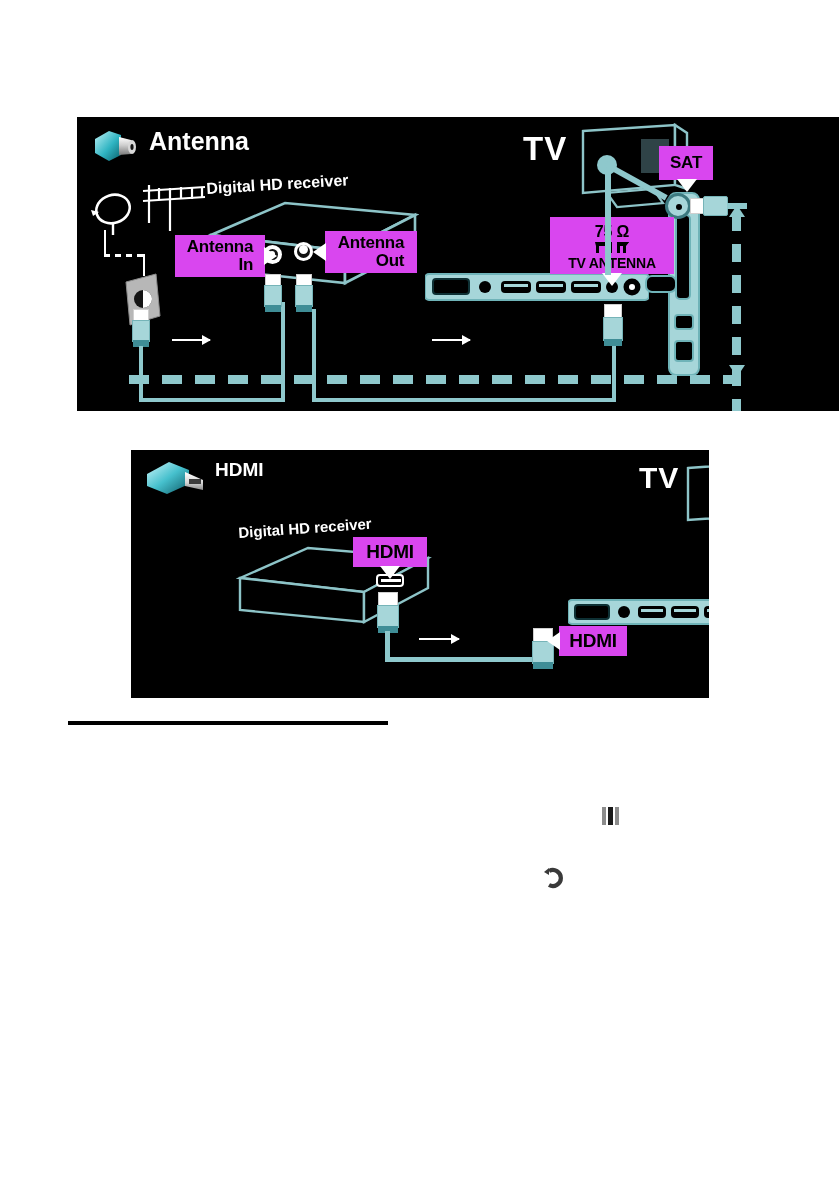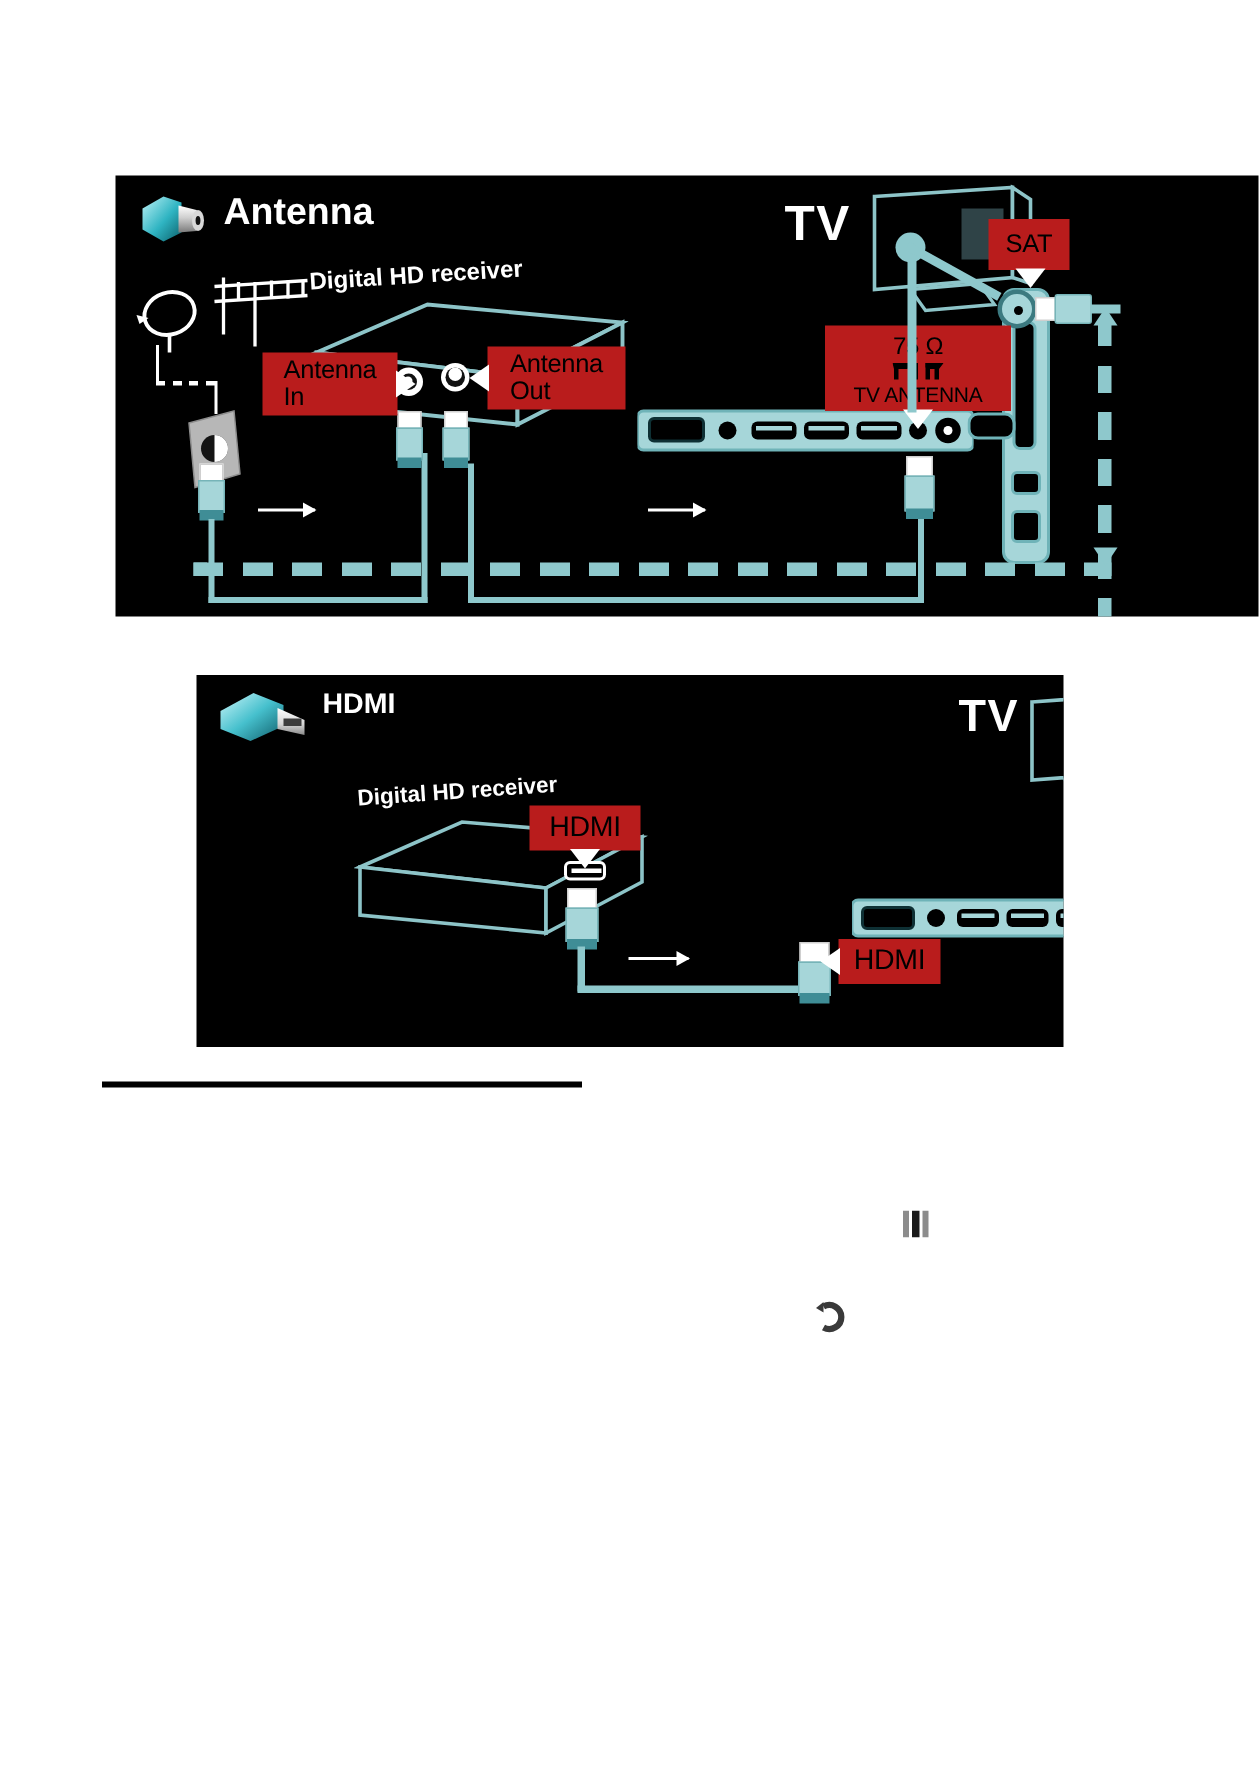--- a/index.html
+++ b/index.html
@@ -22,24 +22,24 @@
     position: absolute;
     background: #000000;
     overflow: hidden;
   }
   #panel-antenna { left: 77px;  top: 117px; width: 808px; height: 294px; }
   #panel-hdmi    { left: 131px; top: 450px; width: 578px; height: 248px; }
 
   
   .callout {
     position: absolute;
-    background: #b91c1c;
+    background: #d946ef;
     color: #000000;
-    font-weight: normal;
-    text-align: left;
+    font-weight: bold;
+    text-align: right;
     line-height: 1.05;
     box-sizing: border-box;
     white-space: pre-line;
     display: flex;
     align-items: center;
     justify-content: center;
     letter-spacing: -0.2px;
   }
   .callout .arrow {
     position: absolute;

